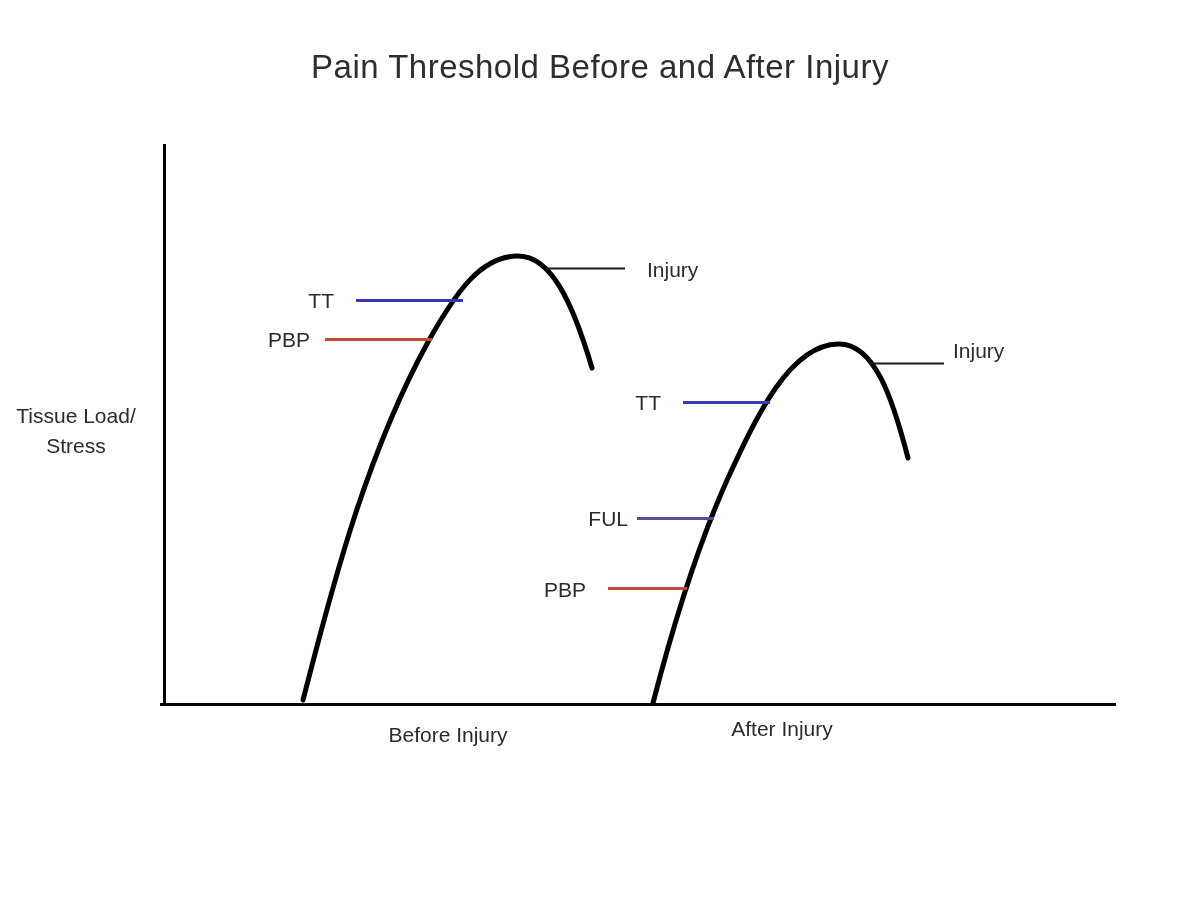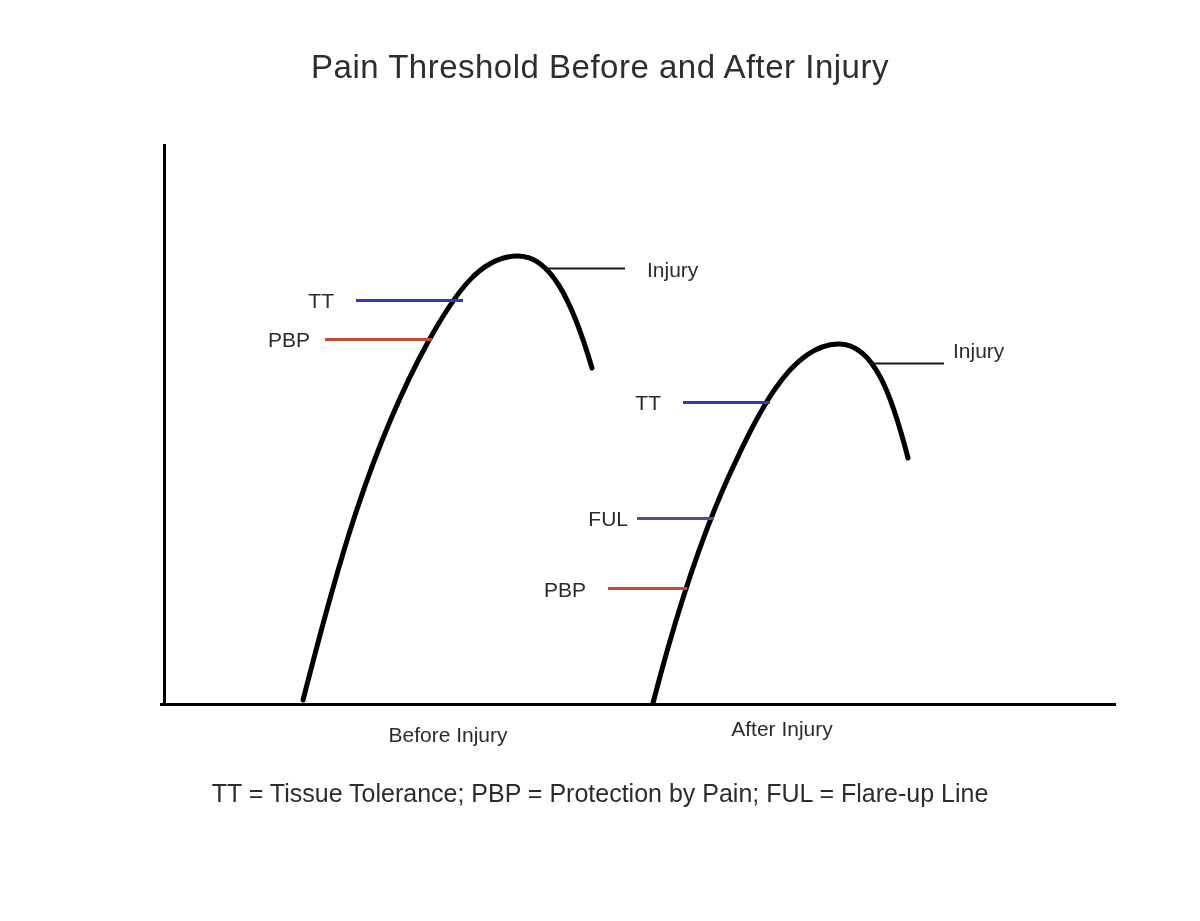--- a/index.html
+++ b/index.html
@@ -100,18 +100,19 @@
     <text x="661" y="410" text-anchor="end">TT</text>
     <text x="628" y="526" text-anchor="end">FUL</text>
     <text x="586" y="597" text-anchor="end">PBP</text>
     <text x="953" y="358" text-anchor="start">Injury</text>
 
     <text x="448" y="742" text-anchor="middle">Before Injury</text>
     <text x="782" y="736" text-anchor="middle">After Injury</text>
   </svg>
 
   <div class="y-axis-label">
+    <div>Tissue Load/</div>
+    <div>Stress</div>
   </div>
 
-  <div class="legend-text">TT = Tissue Tolerance; PBP = Protection by Pain; FUL = Flare-up Line</div>
 
 
 </div>
 
 </body></html>

